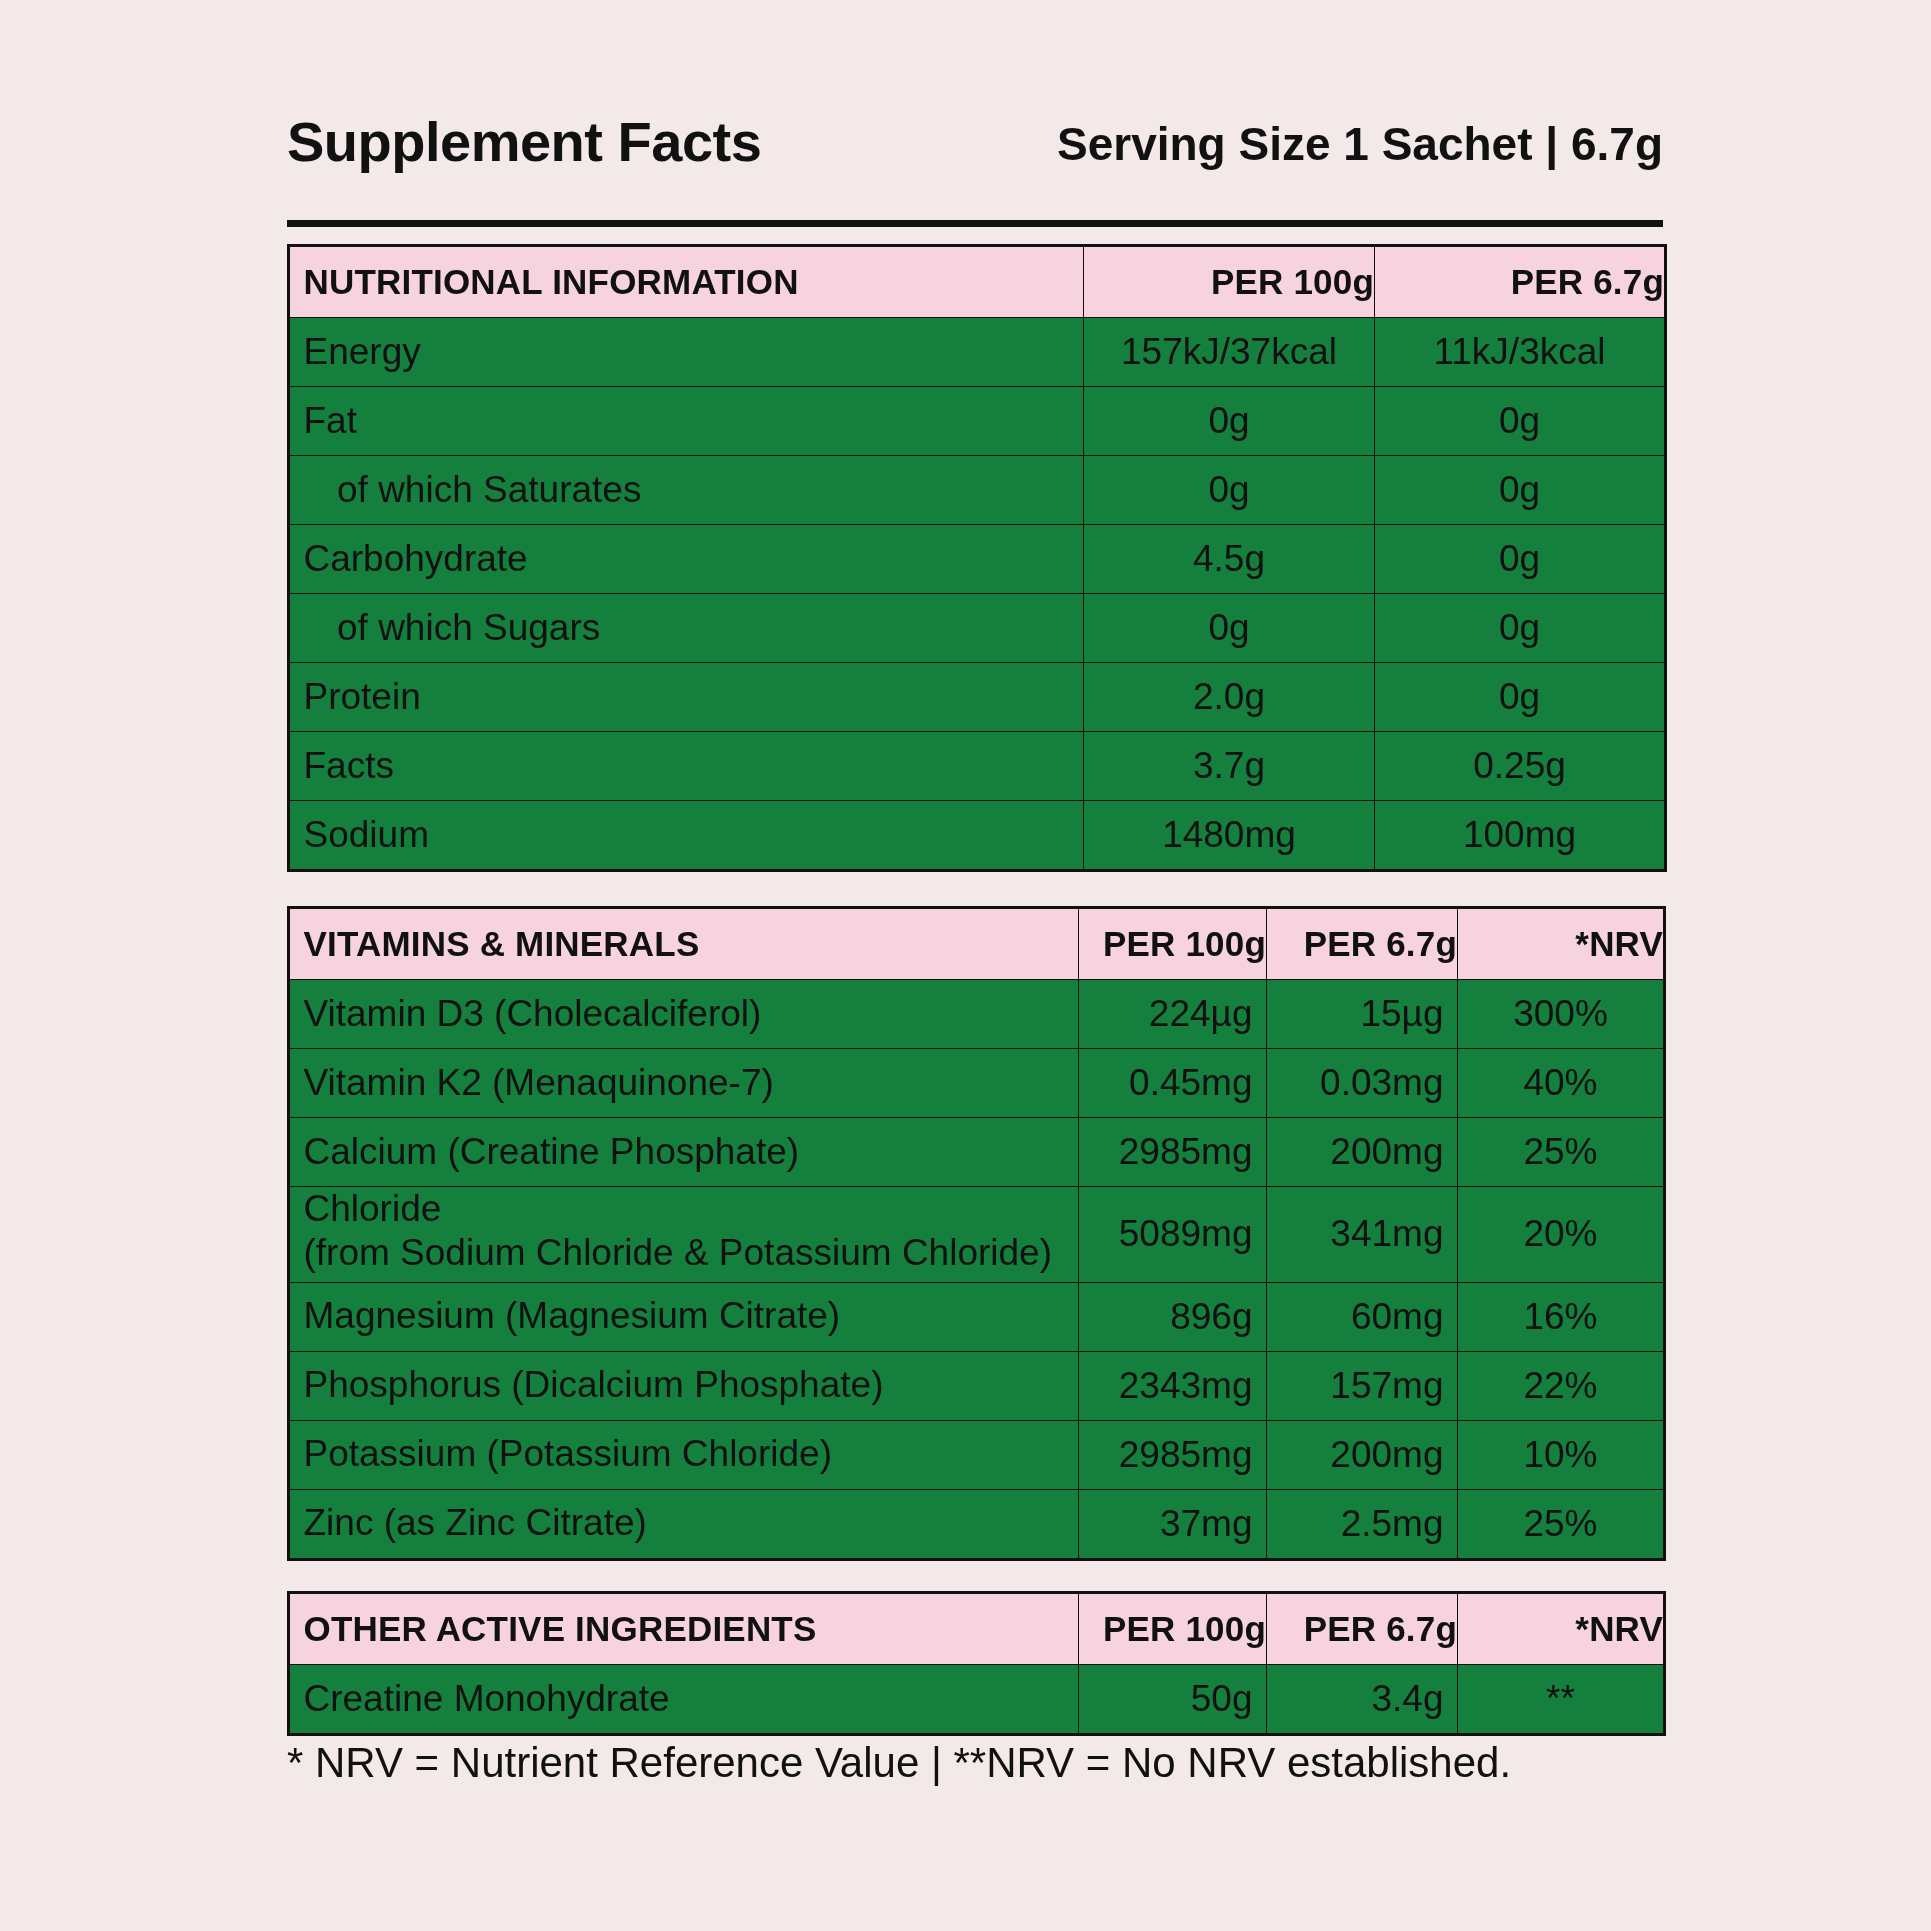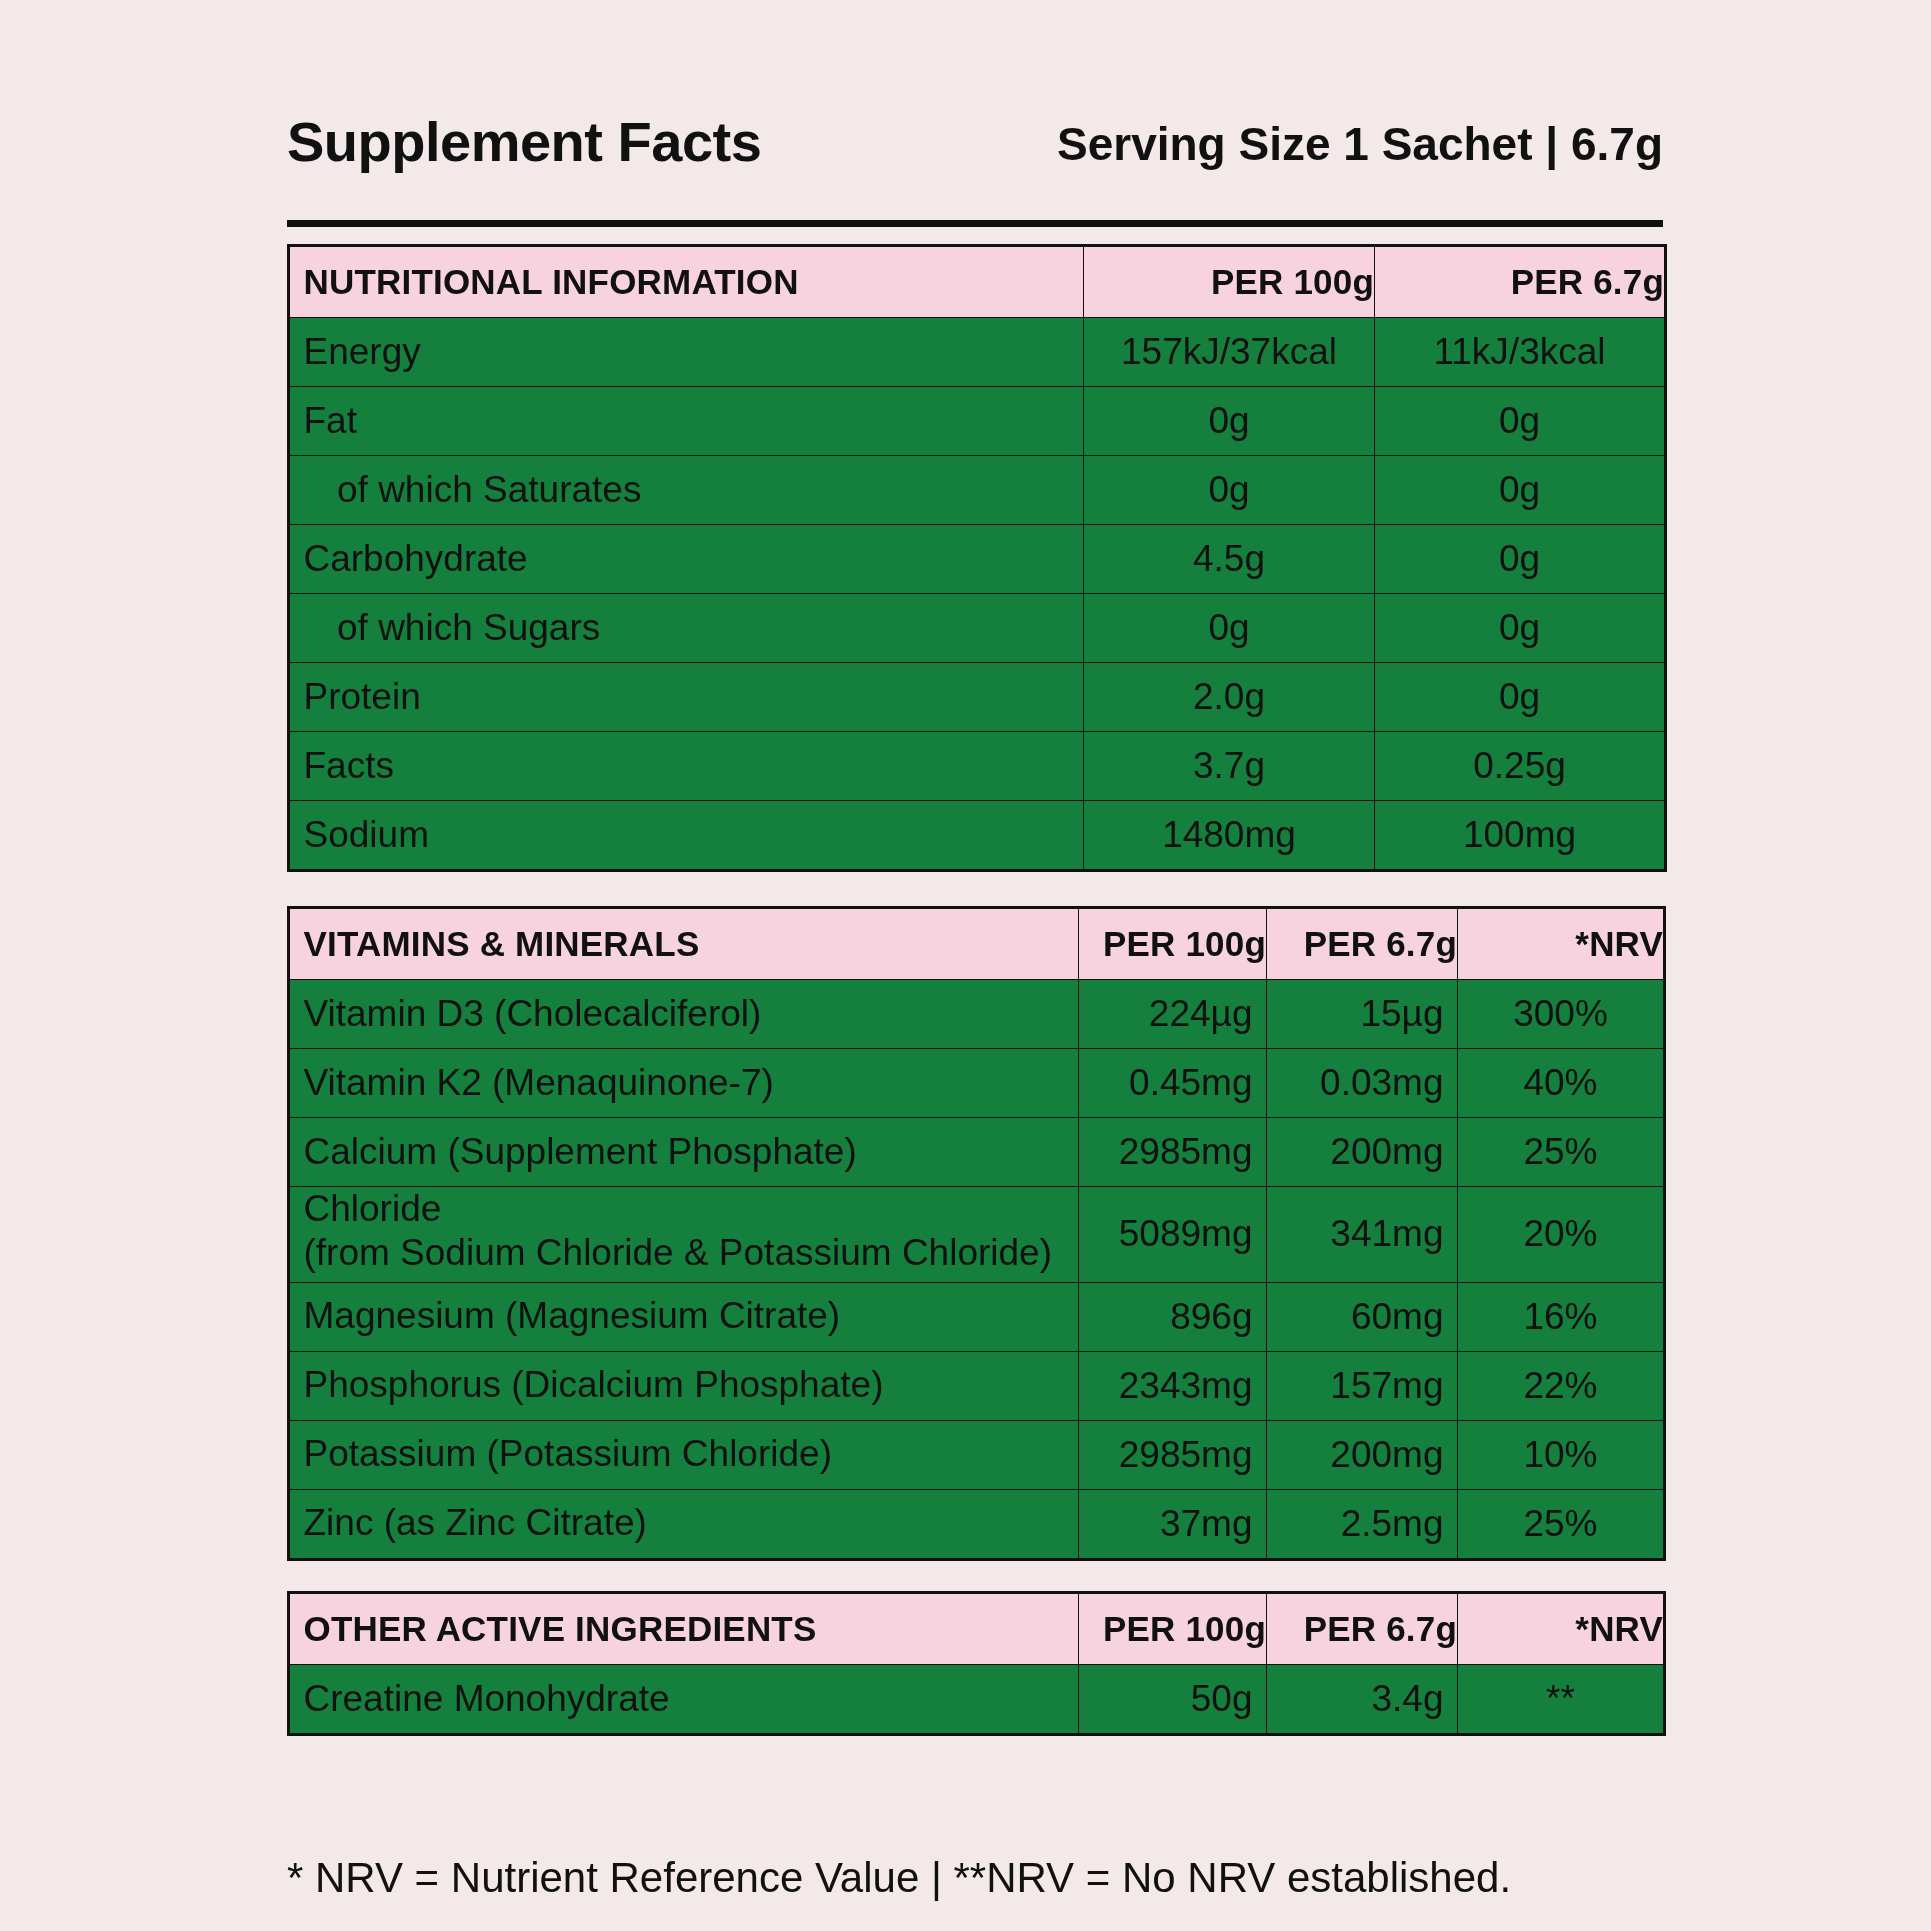--- a/index.html
+++ b/index.html
@@ -124,21 +124,21 @@
   .t3 col.c-b     { width: 191px; }
   .t3 col.c-nrv   { width: 207px; }
 
   #table-vitamins { top: 906px; }
   #table-other    { top: 1591px; }
 
   
   .footnote {
     position: absolute;
     left: 287px;
-    top: 1854px;
+    top: 1739px;
     width: 1376px;
     font-size: 42px;
     line-height: 1.15;
     white-space: nowrap;
   }
 </style>
 </head>
 <body>
 
 <div class="page">
@@ -228,21 +228,21 @@
         <td class="rgt">15µg</td>
         <td class="ctr">300%</td>
       </tr>
       <tr>
         <td class="lbl">Vitamin K2 (Menaquinone-7)</td>
         <td class="rgt">0.45mg</td>
         <td class="rgt">0.03mg</td>
         <td class="ctr">40%</td>
       </tr>
       <tr>
-        <td class="lbl">Calcium (Supplement Phosphate)</td>
+        <td class="lbl">Calcium (Creatine Phosphate)</td>
         <td class="rgt">2985mg</td>
         <td class="rgt">200mg</td>
         <td class="ctr">25%</td>
       </tr>
       <tr>
         <td class="lbl two-line"><span>Chloride</span><br><span>(from Sodium Chloride &amp; Potassium Chloride)</span></td>
         <td class="rgt">5089mg</td>
         <td class="rgt">341mg</td>
         <td class="ctr">20%</td>
       </tr>

